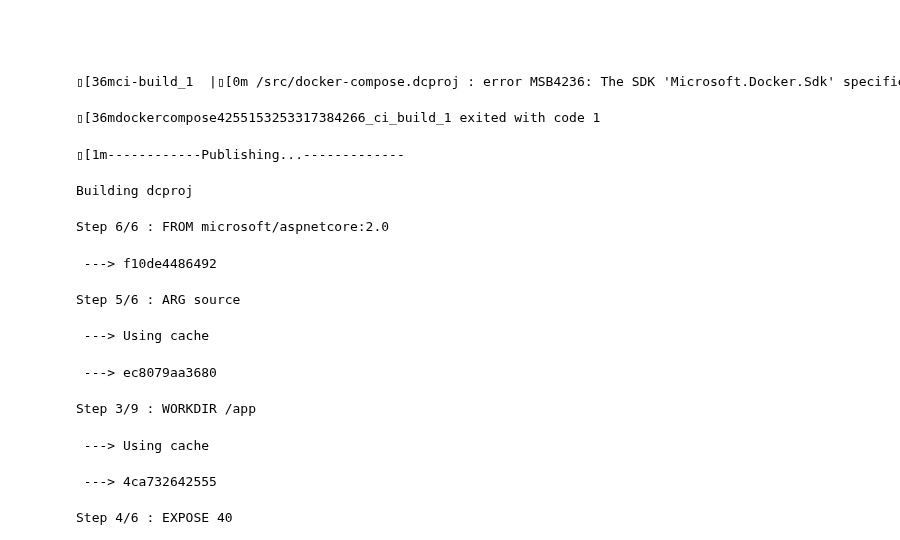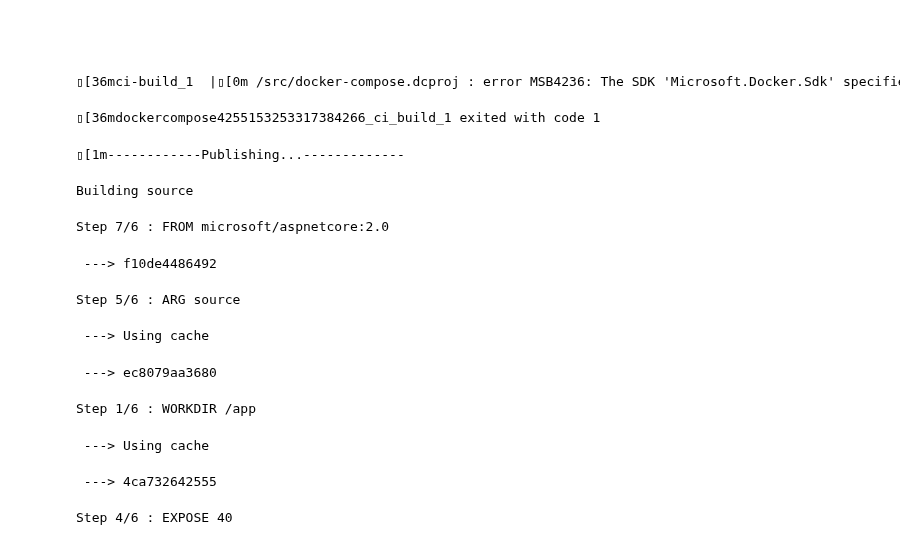--- a/index.html
+++ b/index.html
@@ -17,27 +17,27 @@
     }
   </style>
 </head>
 <body>
 
 
 
 <span class="line">▯[36mci-build_1  |▯[0m /src/docker-compose.dcproj : error MSB4236: The SDK 'Microsoft.Docker.Sdk' specified could not be found</span>
 <span class="line">▯[36mdockercompose4255153253317384266_ci_build_1 exited with code 1</span>
 <span class="line">▯[1m------------Publishing...-------------</span>
-<span class="line">Building source</span>
-<span class="line">Step 7/6 : FROM microsoft/aspnetcore:2.0</span>
+<span class="line">Building dcproj</span>
+<span class="line">Step 6/6 : FROM microsoft/aspnetcore:2.0</span>
 <span class="line"> ---&gt; f10de4486492</span>
 <span class="line">Step 5/6 : ARG source</span>
 <span class="line"> ---&gt; Using cache</span>
 <span class="line"> ---&gt; ec8079aa3680</span>
-<span class="line">Step 1/6 : WORKDIR /app</span>
+<span class="line">Step 3/9 : WORKDIR /app</span>
 <span class="line"> ---&gt; Using cache</span>
 <span class="line"> ---&gt; 4ca732642555</span>
 <span class="line">Step 4/6 : EXPOSE 40</span>
 
 
 
 
 
 
 

